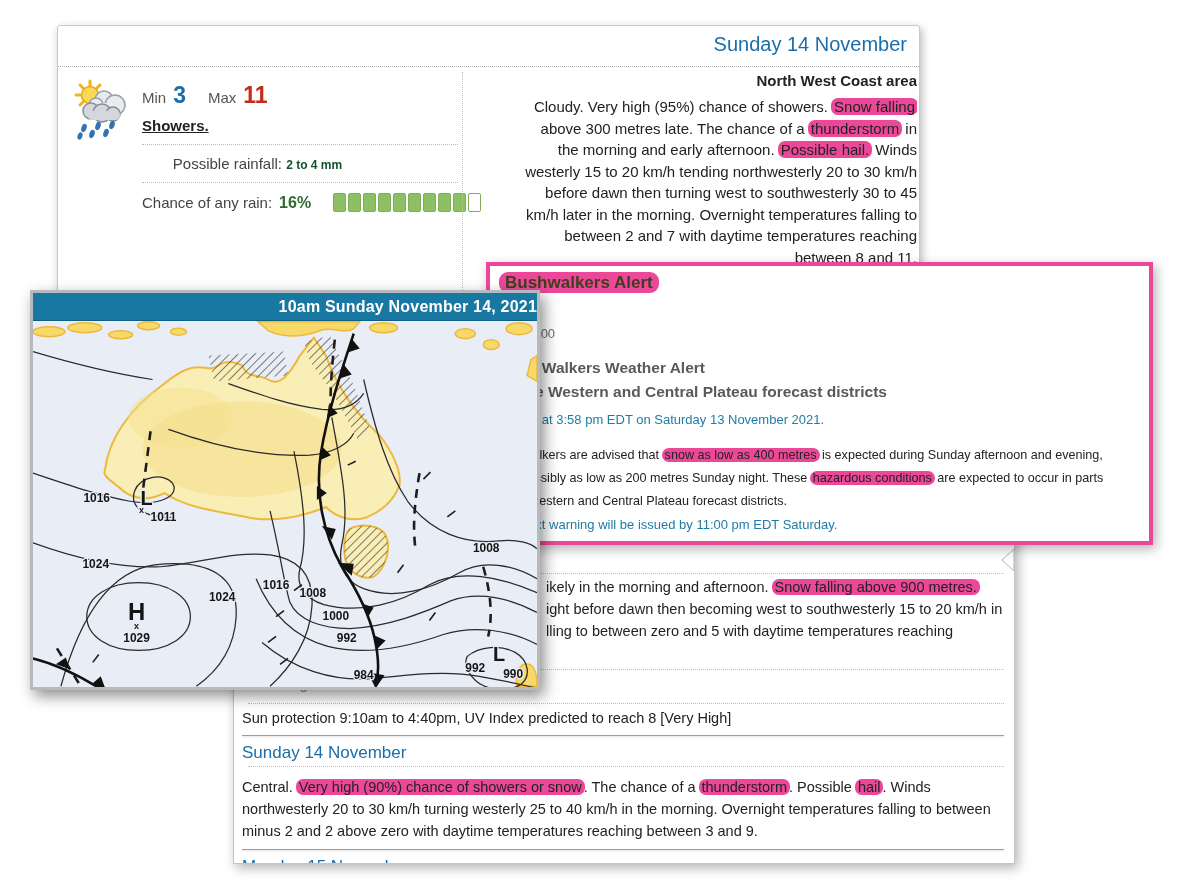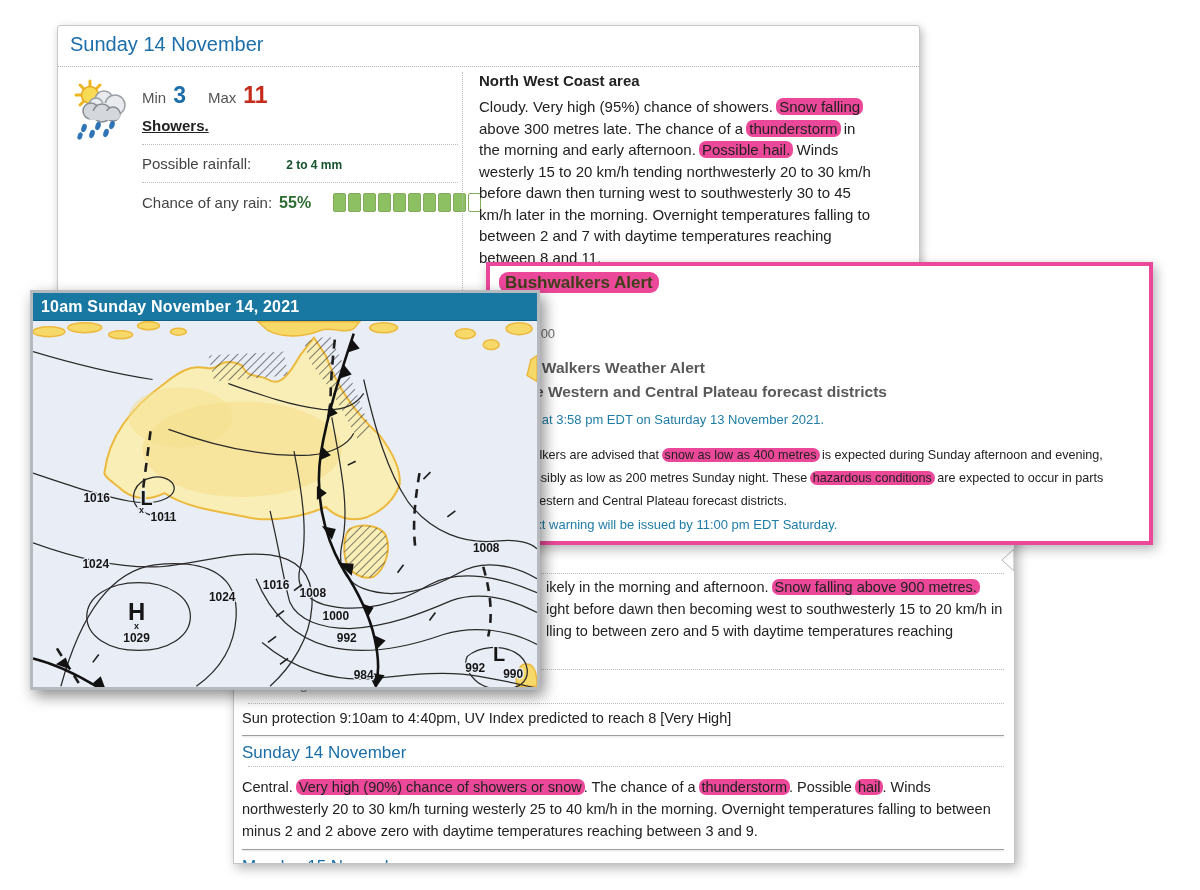--- a/index.html
+++ b/index.html
@@ -2,21 +2,21 @@
 <html><head>
 <meta charset="utf-8">
 <style>
   html,body { margin:0; padding:0; }
   body {
     width:1200px; height:890px; position:relative; overflow:hidden;
     background:#ffffff;
     font-family:"Liberation Sans", sans-serif;
     color:#222;
   }
-  .panel { position:absolute; background:#fff; }
+  .panel { position:absolute; background:#fff;text-align:right; }
   .abs { position:absolute; }
 
   
   #top-panel {
     left:57px; top:25px; width:861px; height:285px;
     border:1px solid #c9c9c9; border-radius:3px;
     box-shadow:2px 3px 9px rgba(0,0,0,.28);
     z-index:1;
   }
   #top-header {
@@ -166,21 +166,21 @@
 
   <div class="abs" id="rainfall-row">
     <span id="rainfall-label">Possible rainfall:</span>
     <span id="rainfall-value">2 to 4 mm</span>
   </div>
 
   <div class="dotline" id="dot2"></div>
 
   <div class="abs" id="chance-row">
     <span>Chance of any rain:</span>
-    <span id="chance-value">55%</span>
+    <span id="chance-value">16%</span>
     <span id="rain-bar">
         <span></span>
         <span></span>
         <span></span>
         <span></span>
         <span></span>
         <span></span>
         <span></span>
         <span></span>
         <span></span>

